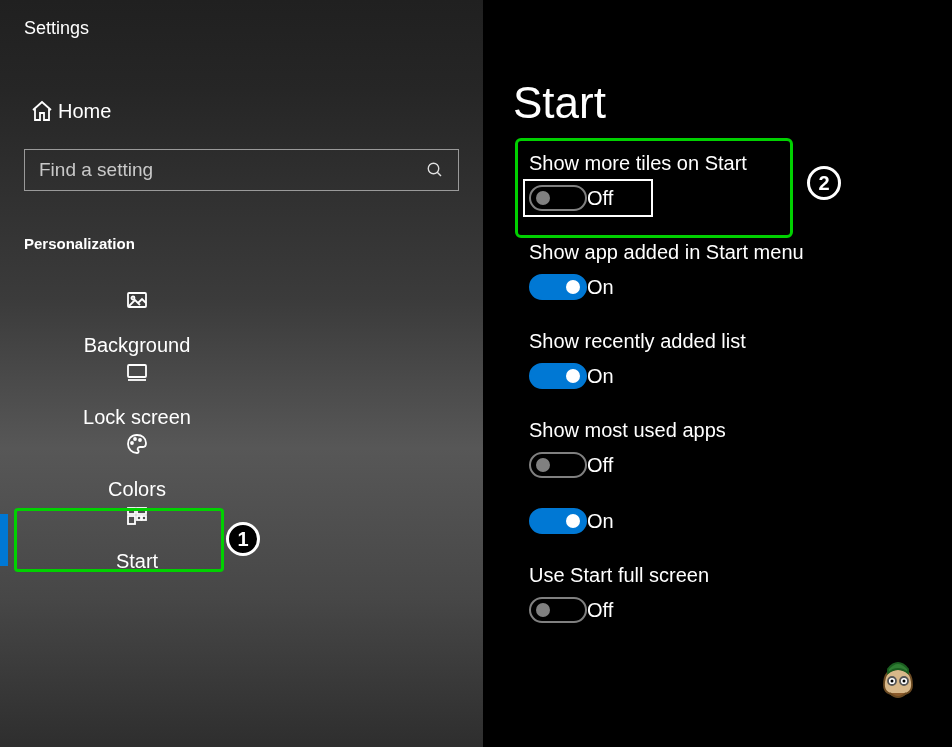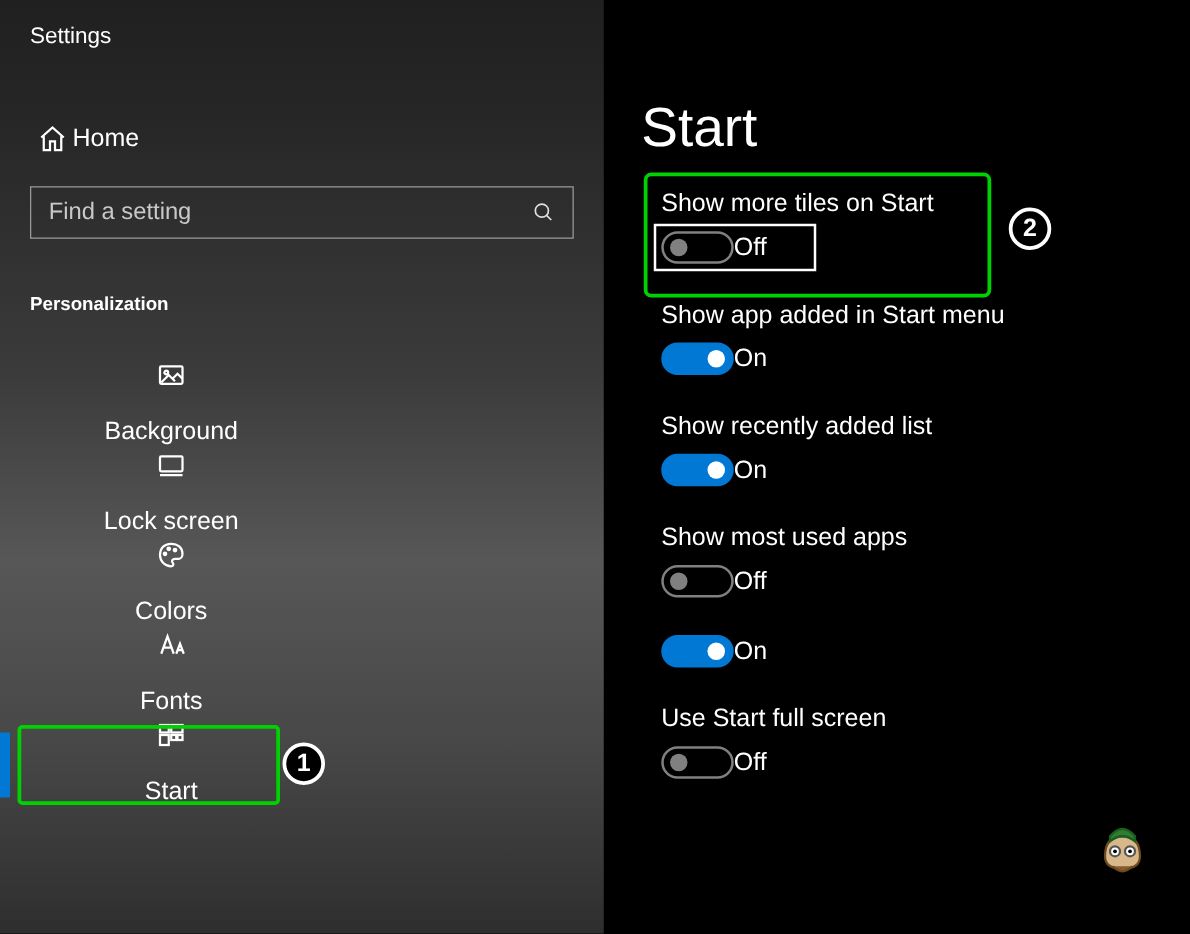--- a/index.html
+++ b/index.html
@@ -226,27 +226,20 @@
       <svg class="ico" viewBox="0 0 24 24">
         <path d="M12 3 C6 3 3 7 3 12 C3 17 7 21 12 21 C14 21 14 19 13 18 C12 17 13 15 15 15 H18 C20 15 21 13 21 11 C21 6 17 3 12 3 Z"></path>
         <circle cx="7" cy="11" r="1"></circle>
           <circle cx="10" cy="7" r="1"></circle>
           <circle cx="15" cy="8" r="1"></circle>
       </svg>
       <span>Colors</span>
     </div>
 
 
-    <div class="nav-item">
-      <svg class="ico" viewBox="0 0 24 24">
-        <path d="M4 19 L9 5 L14 19 M6 14 H12"></path>
-        <path d="M16 19 L19 11 L22 19 M17 16 H21"></path>
-      </svg>
-      <span>Fonts</span>
-    </div>
 
     <div class="nav-item selected" style="position:relative;">
       <svg class="ico" viewBox="0 0 24 24">
         <rect x="3" y="4" width="7" height="6"></rect>
         <rect x="12" y="4" width="9" height="6"></rect>
         <rect x="3" y="12" width="7" height="8"></rect>
         <rect x="12" y="12" width="4" height="4"></rect>
         <rect x="17" y="12" width="4" height="4"></rect>
       </svg>
       <span>Start</span>

